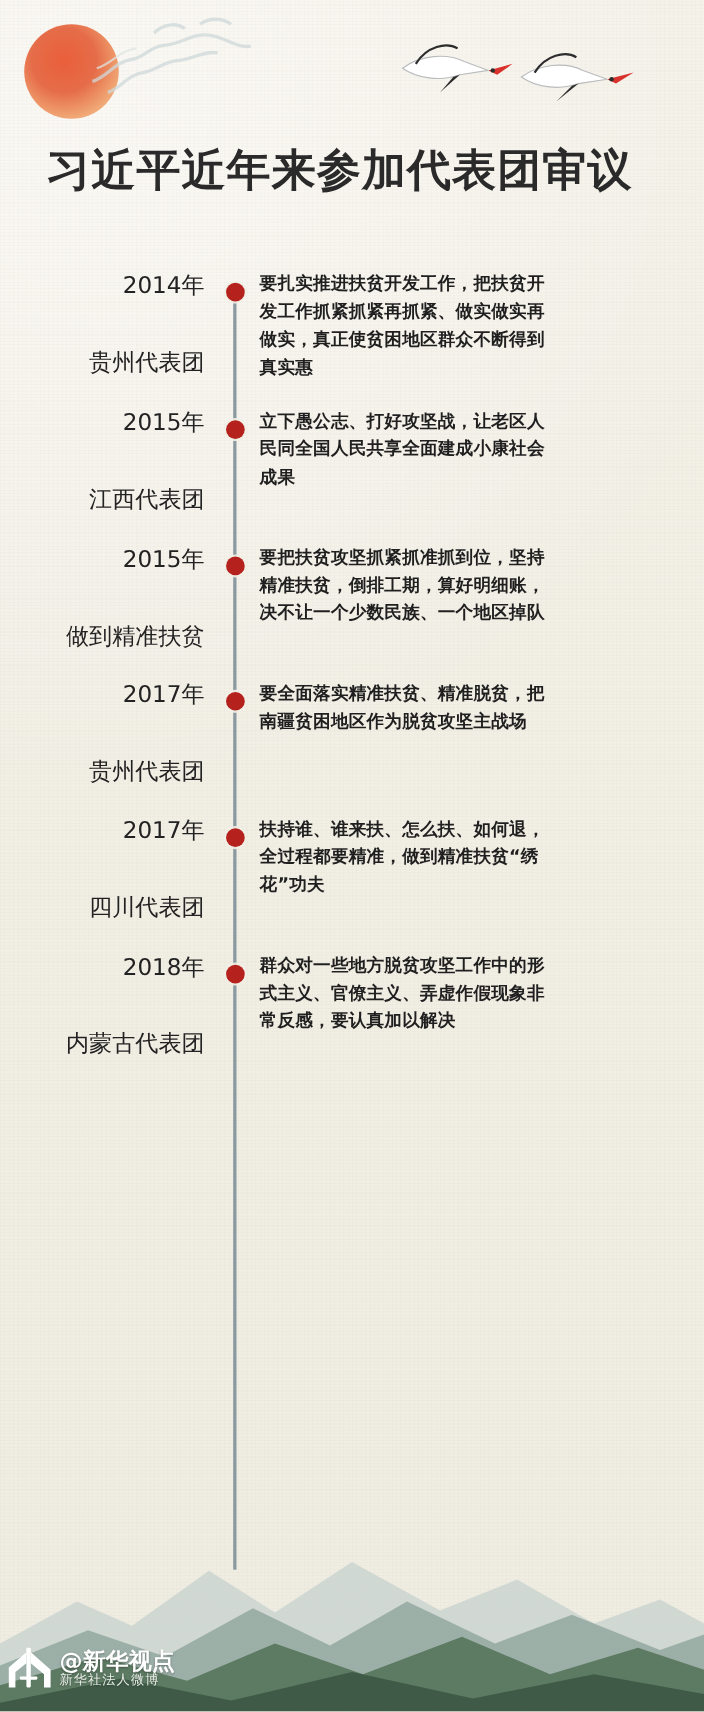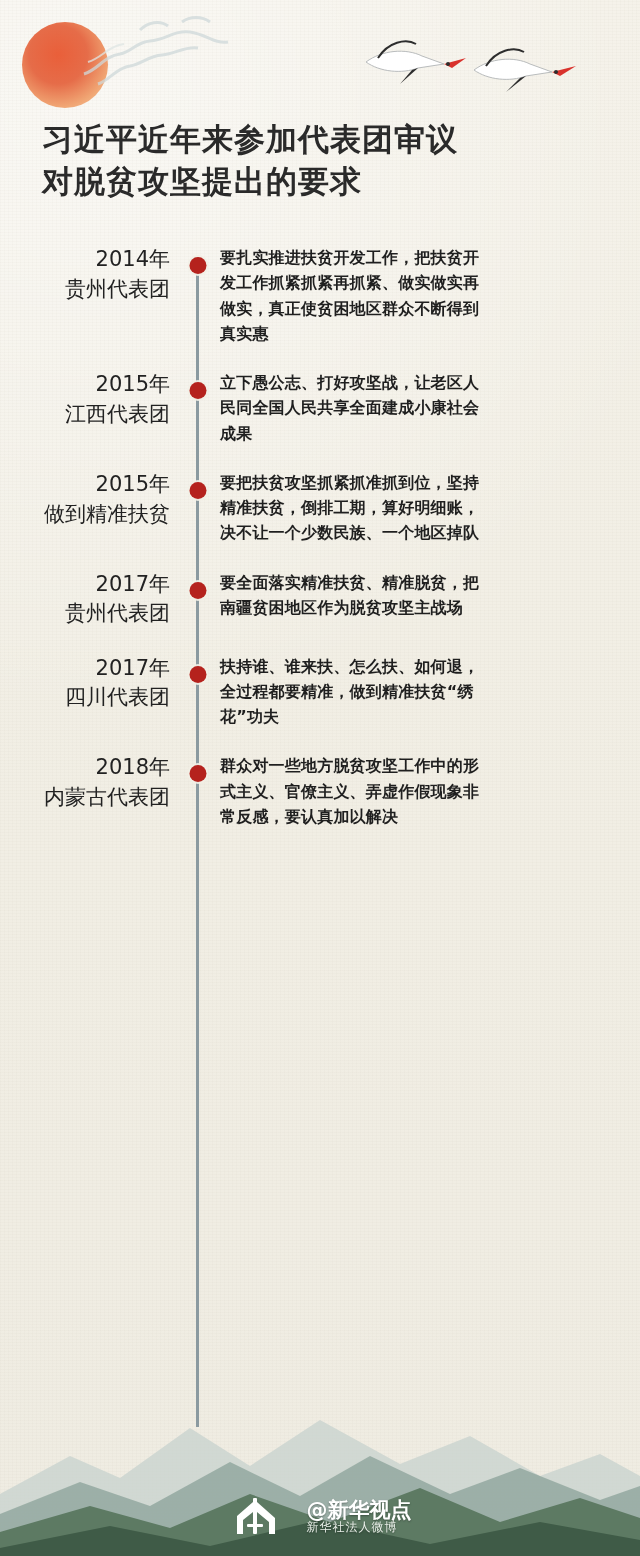--- a/index.html
+++ b/index.html
@@ -30,34 +30,34 @@
     position: absolute; left: 22px; top: 22px;
     width: 86px; height: 86px; border-radius: 50%;
     background: radial-gradient(circle at 42% 38%, #e8522a 0%, #e4603a 40%, #f0a06a 72%, #f6cfae 100%);
     opacity: 0.92;
   }
   .cloud-wrap { position: absolute; left: 78px; top: 10px; width: 160px; height: 86px; opacity: .75; }
   .cranes { position: absolute; left: 340px; top: 18px; width: 270px; height: 90px; }
 
   
   .title {
-    position: absolute; left: 42px; top: 118px;
+    position: absolute; left: 42px; top: 128px;
     width: 560px;
     font-family: "DejaVu Sans", "Liberation Sans", sans-serif;
     font-weight: bold;
-    font-size: 31px;
+    font-size: 40px;
     line-height: 1.36;
     color: #2a2a2a;
     letter-spacing: 1px;
   }
   .title-line { display: block; }
 
   
   .timeline {
-    position: absolute; left: 0; top: 245px; width: 518px;
+    position: absolute; left: 16px; top: 245px; width: 518px;
   }
   .axis {
     position: absolute;
     left: 196px; top: 22px;
     width: 3px; height: 1160px;
     background: #8b9aa0;
   }
   .row {
     position: relative;
     display: flex;
@@ -70,21 +70,21 @@
     width: 186px;
     text-align: right;
     padding-right: 16px;
     font-family: "DejaVu Sans", "Liberation Sans", sans-serif;
     font-size: 21px;
     line-height: 1.42;
     color: #222;
     flex: 0 0 186px;
   }
   .label .yr { display: block; }
-  .label .dg { display: block; }
+  .label .dg { display: block; margin-top: 40px; }
   .dot-col {
     flex: 0 0 24px;
     position: relative;
     height: 40px;
   }
   .dot {
     position: absolute;
     left: 50%; top: 12px;
     transform: translateX(-50%);
     width: 17px; height: 17px;
@@ -103,22 +103,22 @@
     letter-spacing: 0.2px;
     font-weight: bold;
   }
 
   
   .mountains { position: absolute; left: 0; bottom: 0; width: 640px; height: 220px; }
 
   
   .footer {
     position: absolute; left: 0; bottom: 18px; width: 640px;
-    display: flex; align-items: center; justify-content: center;
-    gap: 24px;
+    display: flex; align-items: center; justify-content: flex-start;
+    gap: 0;
   }
   .logo-mark { width: 54px; height: 44px; }
   .logo-text { display: flex; flex-direction: column; line-height: 1.05; }
   .logo-main {
     font-family: "DejaVu Sans", "Liberation Sans", sans-serif;
     font-size: 21px; font-weight: bold; color: #ffffff;
     text-shadow: 0 1px 2px rgba(0,0,0,.35);
   }
   .logo-sub {
     font-family: Liberation Serif, serif;
@@ -164,21 +164,20 @@
         <path d="M26 26 C36 10 54 6 64 12" fill="none" stroke="#2d2d2d" stroke-width="2"></path>
         <path d="M92 32 L116 26 L100 36 Z" fill="#d9322c"></path>
         <path d="M66 36 L46 52 L60 38 Z" fill="#2d2d2d"></path>
         <circle cx="96" cy="32" r="2" fill="#2d2d2d"></circle>
       </g>
     </svg>
   </div>
 
   <div class="title">
     <span class="title-line">习近平近年来参加代表团审议</span>
-    <span class="title-line">对脱贫攻坚提出的要求</span>
   </div>
 
   <div class="timeline">
     <div class="axis"></div>
 
     <div class="row">
       <div class="label">
         <span class="yr">2014年</span>
         <span class="dg">贵州代表团</span>
       </div>

